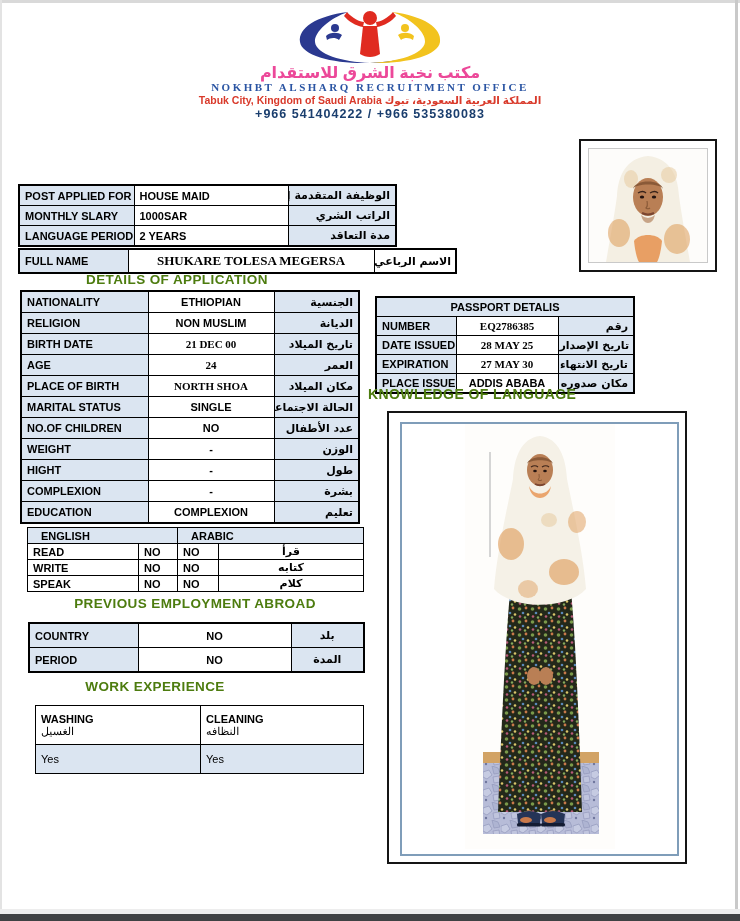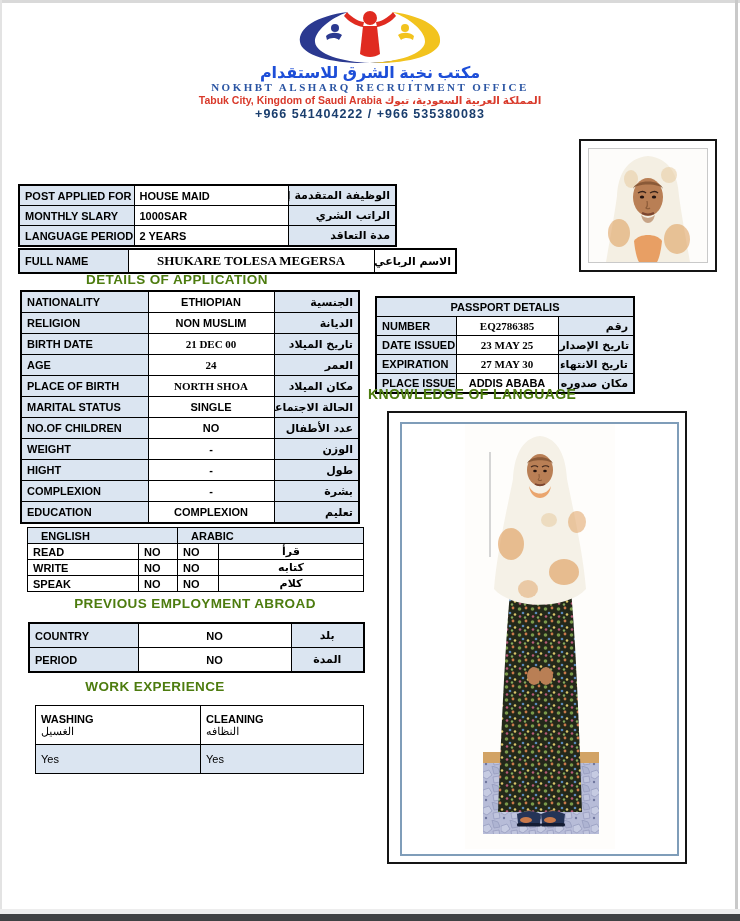--- a/index.html
+++ b/index.html
@@ -9,21 +9,21 @@
   .edge{position:absolute;}
   .edge-top{left:0;top:0;width:740px;height:3px;background:#d9d9d9;}
   .edge-left{left:0;top:0;width:2px;height:921px;background:#e3e3e3;}
   .edge-right{left:735px;top:0;width:3px;height:921px;background:#c9c9c9;}
   .edge-bottom-light{left:0;top:909px;width:740px;height:5px;background:#ededed;}
   .edge-bottom-dark{left:0;top:914px;width:740px;height:7px;background:#3f4143;}
 
   
   .hdr{position:absolute;left:0;top:6px;width:740px;text-align:center;}
   .hdr .logo{display:block;margin:0 auto;}
-  .hdr-ar{font-size:16px;font-weight:bold;color:#1d4ed8;line-height:17px;margin-top:-2px;}
+  .hdr-ar{font-size:16px;font-weight:bold;color:#ec4899;line-height:17px;margin-top:-2px;}
   .hdr-en{font-family:"Liberation Serif","DejaVu Serif",serif;font-size:11px;font-weight:bold;
           color:#2b55a3;letter-spacing:2.5px;line-height:13px;}
   .hdr-loc{font-size:10.5px;font-weight:bold;color:#d93a2b;line-height:13px;}
   .hdr-ph{font-size:12.5px;font-weight:bold;color:#1a3e6e;letter-spacing:1px;line-height:15px;}
 
   
   table.tbl{border-collapse:collapse;position:absolute;table-layout:fixed;}
   table.tbl td{border:1px solid #000;font-size:11px;overflow:hidden;white-space:nowrap;
                padding:1px 5px;vertical-align:middle;}
   table.outer2 td{border:1px solid #000;}
@@ -255,21 +255,21 @@
         <tr>
       <td class="head" colspan="3">PASSPORT DETALIS</td>
     </tr>
     <tr>
       <td class="lbl">NUMBER</td>
       <td class="val serif">EQ2786385</td>
       <td class="ar">رقم</td>
     </tr>
     <tr>
       <td class="lbl">DATE ISSUED</td>
-      <td class="val serif">23 MAY 25</td>
+      <td class="val serif">28 MAY 25</td>
       <td class="ar">تاريخ الإصدار</td>
     </tr>
     <tr>
       <td class="lbl">EXPIRATION</td>
       <td class="val serif">27 MAY 30</td>
       <td class="ar">تاريخ الانتهاء</td>
     </tr>
     <tr>
       <td class="lbl">PLACE ISSUED</td>
       <td class="val">ADDIS ABABA</td>

